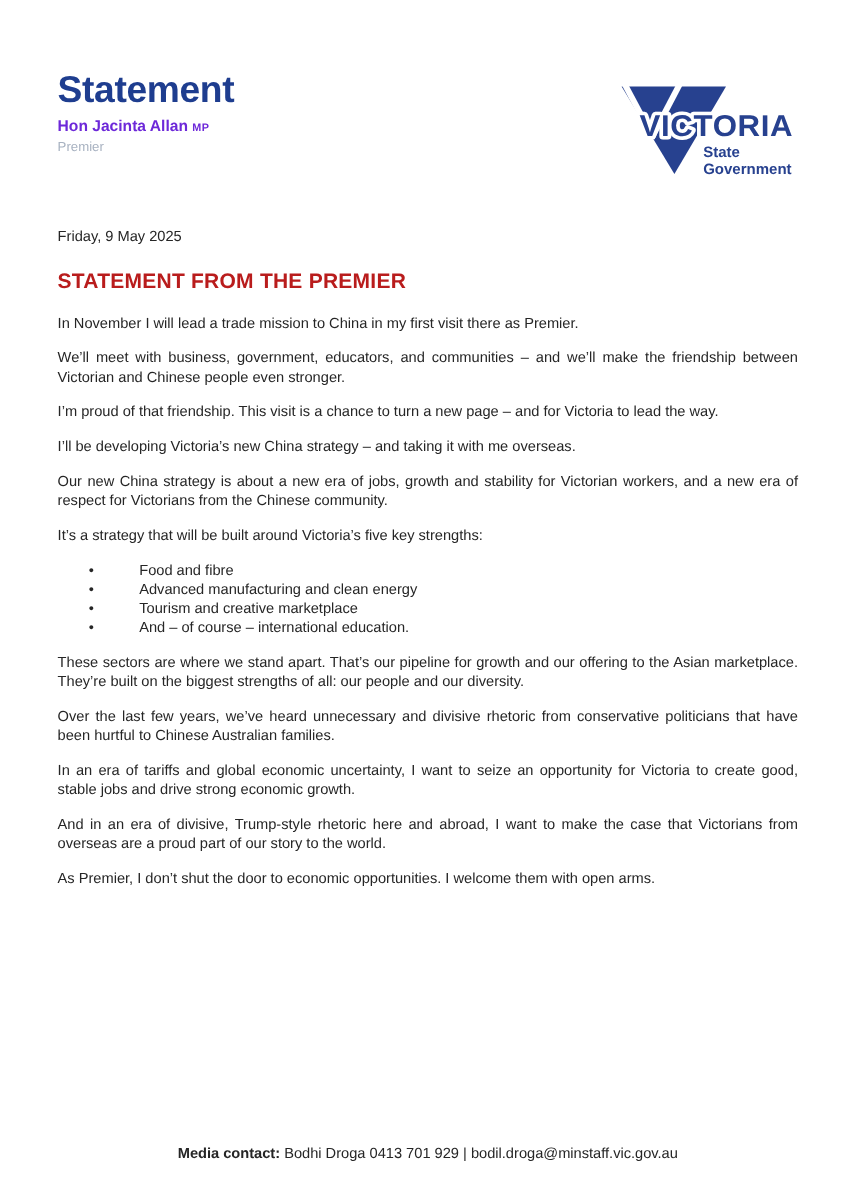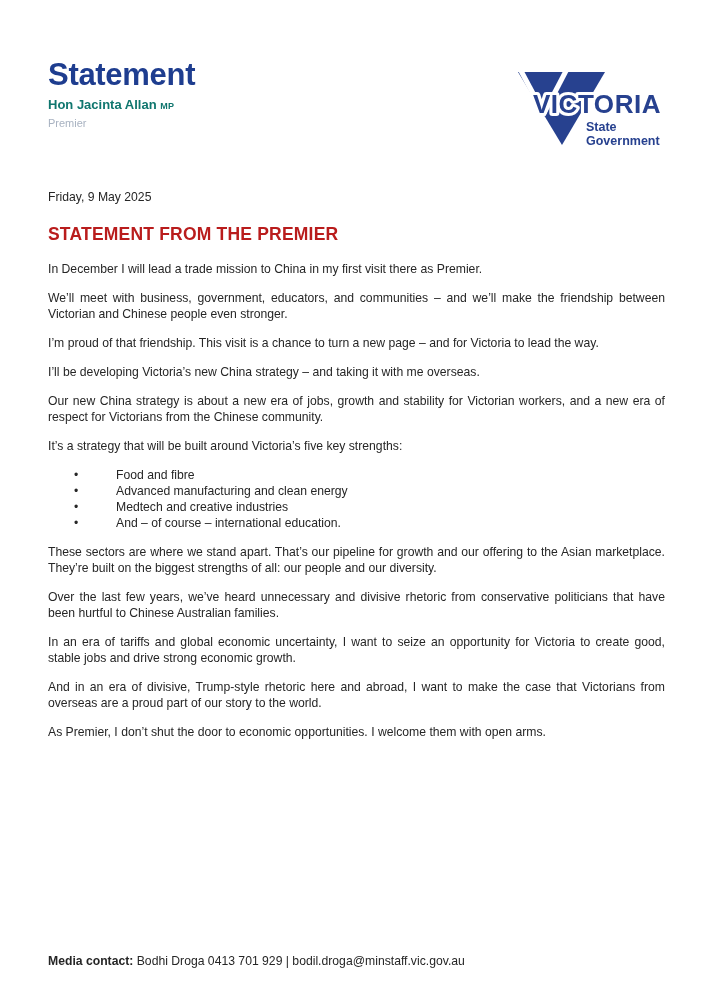--- a/index.html
+++ b/index.html
@@ -13,21 +13,21 @@
     padding-left:44px;
   }
   
   .header { position:absolute; top:58px; left:48px; width:400px; }
   .masthead {
     font-size:31px; font-weight:700; letter-spacing:-0.3px;
     color:#1E3D8F; line-height:34px;
   }
   .minister {
     margin-top:5px; font-size:13px; font-weight:700;
-    color:#0f766e; line-height:15px;
+    color:#6d28d9; line-height:15px;
   }
   .minister .postnominal { font-size:9px; letter-spacing:0.3px; }
   .role { font-size:11px; color:#A8B2C1; line-height:16px; margin-top:1px; }
 
   .logo { position:absolute; top:55px; left:510px; width:160px; height:95px; }
   .logo svg { display:block; width:160px; height:95px; }
   .logo text { font-family:"Liberation Sans", sans-serif; }
   .logo .wordmark {
     font-size:25px; font-weight:800; letter-spacing:0.5px;
     paint-order:stroke; stroke:#ffffff; stroke-width:6px;
@@ -52,21 +52,21 @@
   }
   .content li { position:relative; padding-left:68px; }
   .content li::before {
     content:"\2022";
     position:absolute; left:26px; top:0;
   }
 
   
   .footer {
     position:absolute; left:48px; top:953px; width:617px;
-    font-size:12.2px; line-height:16px;
+    font-size:12.2px; line-height:16px;text-align:center;
   }
   .footer .label { font-weight:700; }
 </style>
 </head>
 <body>
 
 <div class="page">
 
   <div class="header">
     <div class="masthead">Statement</div>
@@ -85,31 +85,31 @@
       <text class="wordmark" x="23" y="58" fill="#27418F" textLength="128" lengthAdjust="spacingAndGlyphs">VICTORIA</text>
       <text class="sub" x="76" y="76" fill="#27418F">State</text>
       <text class="sub" x="76" y="90" fill="#27418F">Government</text>
     </svg>
   </div>
 
   <div class="content">
     <div class="date">Friday, 9 May 2025</div>
     <div class="title">STATEMENT FROM THE PREMIER</div>
 
-    <p>In December I will lead a trade mission to China in my first visit there as Premier.</p>
+    <p>In November I will lead a trade mission to China in my first visit there as Premier.</p>
     <p>We’ll meet with business, government, educators, and communities – and we’ll make the friendship between Victorian and Chinese people even stronger.</p>
     <p>I’m proud of that friendship. This visit is a chance to turn a new page – and for Victoria to lead the way.</p>
     <p>I’ll be developing Victoria’s new China strategy – and taking it with me overseas.</p>
     <p>Our new China strategy is about a new era of jobs, growth and stability for Victorian workers, and a new era of respect for Victorians from the Chinese community.</p>
     <p>It’s a strategy that will be built around Victoria’s five key strengths:</p>
 
     <ul>
       <li><span>Food and fibre</span></li>
       <li><span>Advanced manufacturing and clean energy</span></li>
-      <li><span>Medtech and creative industries</span></li>
+      <li><span>Tourism and creative marketplace</span></li>
       <li><span>And – of course – international education.</span></li>
     </ul>
 
     <p>These sectors are where we stand apart. That’s our pipeline for growth and our offering to the Asian marketplace. They’re built on the biggest strengths of all: our people and our diversity.</p>
     <p>Over the last few years, we’ve heard unnecessary and divisive rhetoric from conservative politicians that have been hurtful to Chinese Australian families.</p>
     <p>In an era of tariffs and global economic uncertainty, I want to seize an opportunity for Victoria to create good, stable jobs and drive strong economic growth.</p>
     <p>And in an era of divisive, Trump-style rhetoric here and abroad, I want to make the case that Victorians from overseas are a proud part of our story to the world.</p>
     <p>As Premier, I don’t shut the door to economic opportunities. I welcome them with open arms.</p>
   </div>
 

